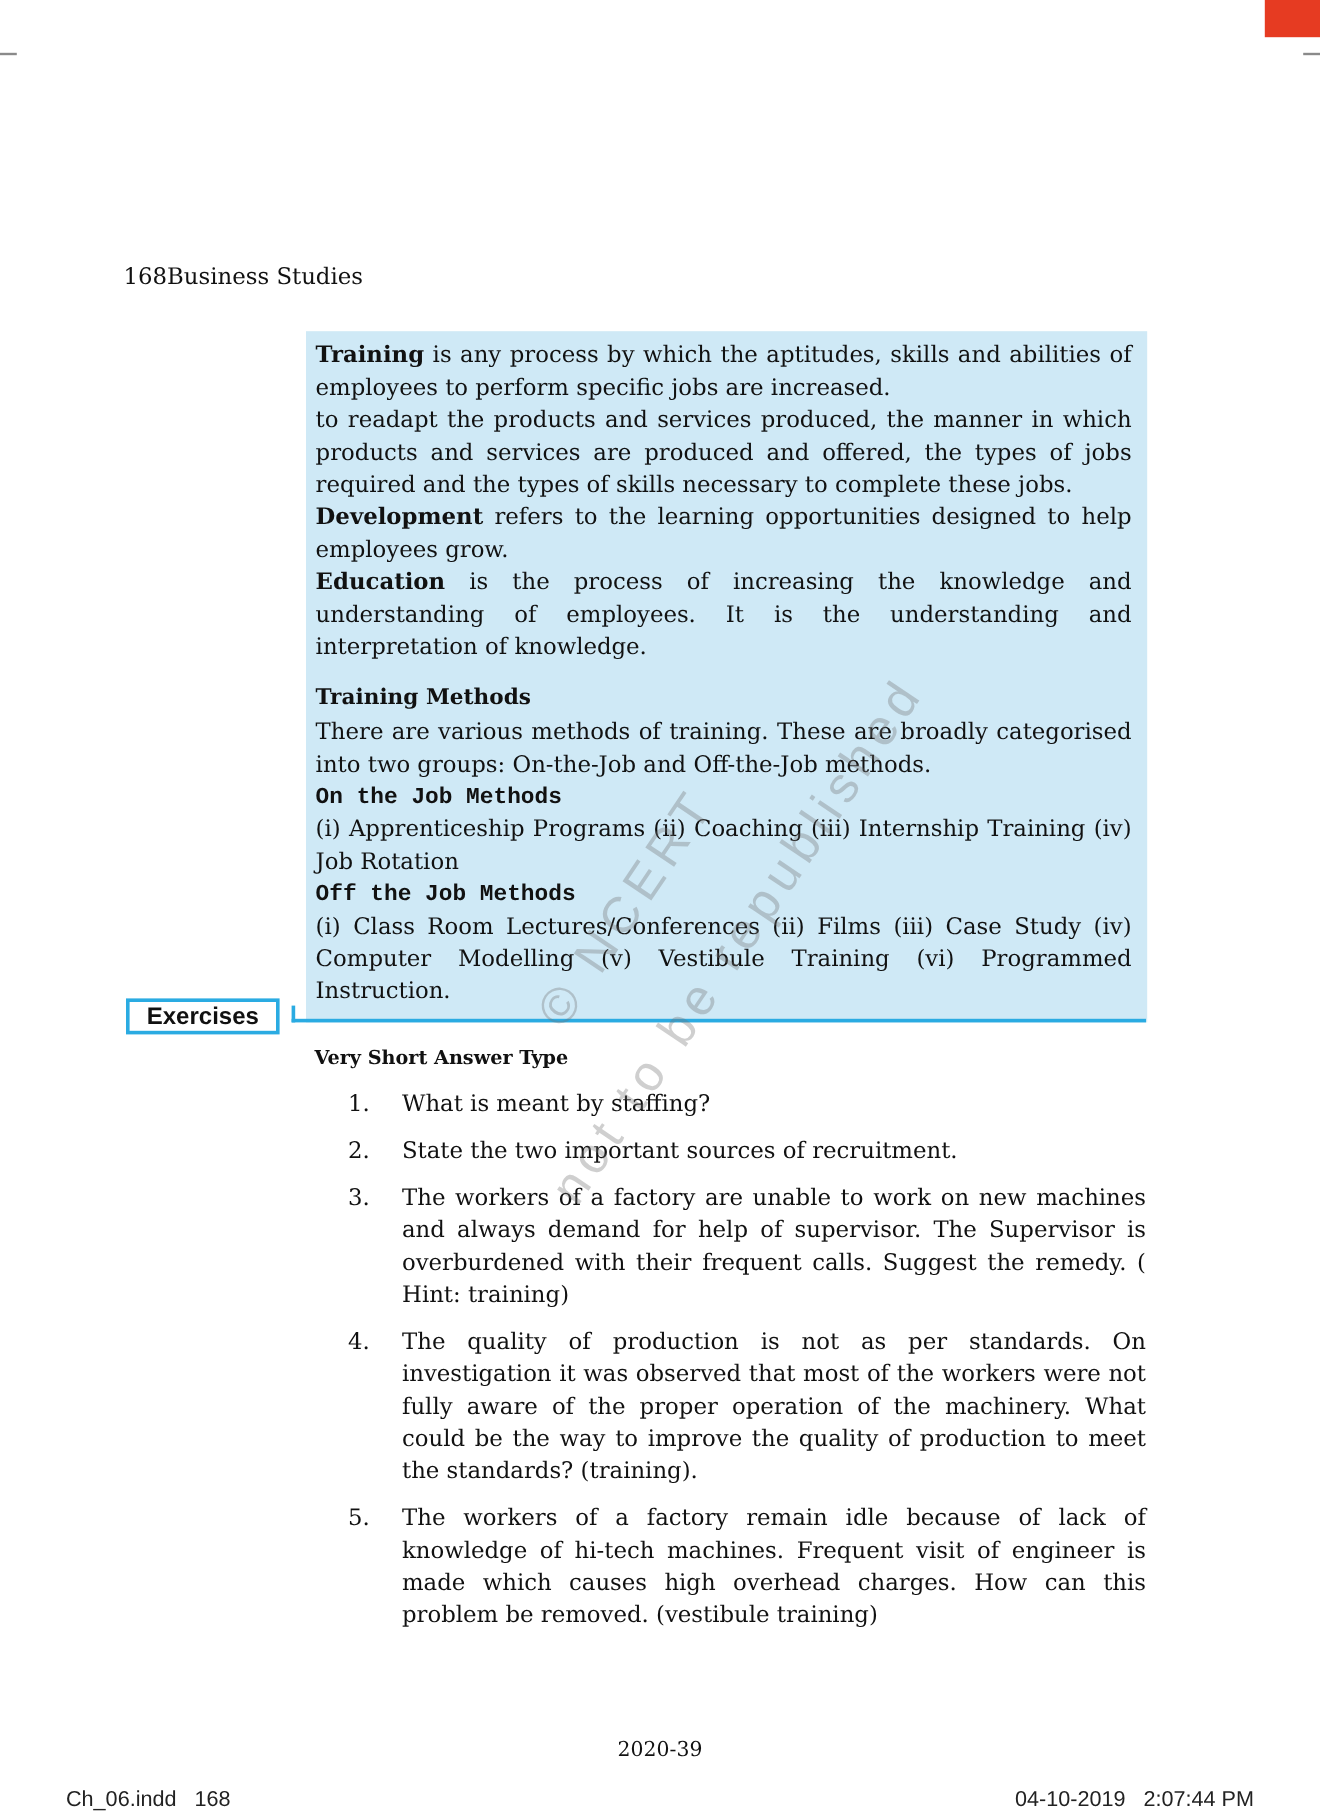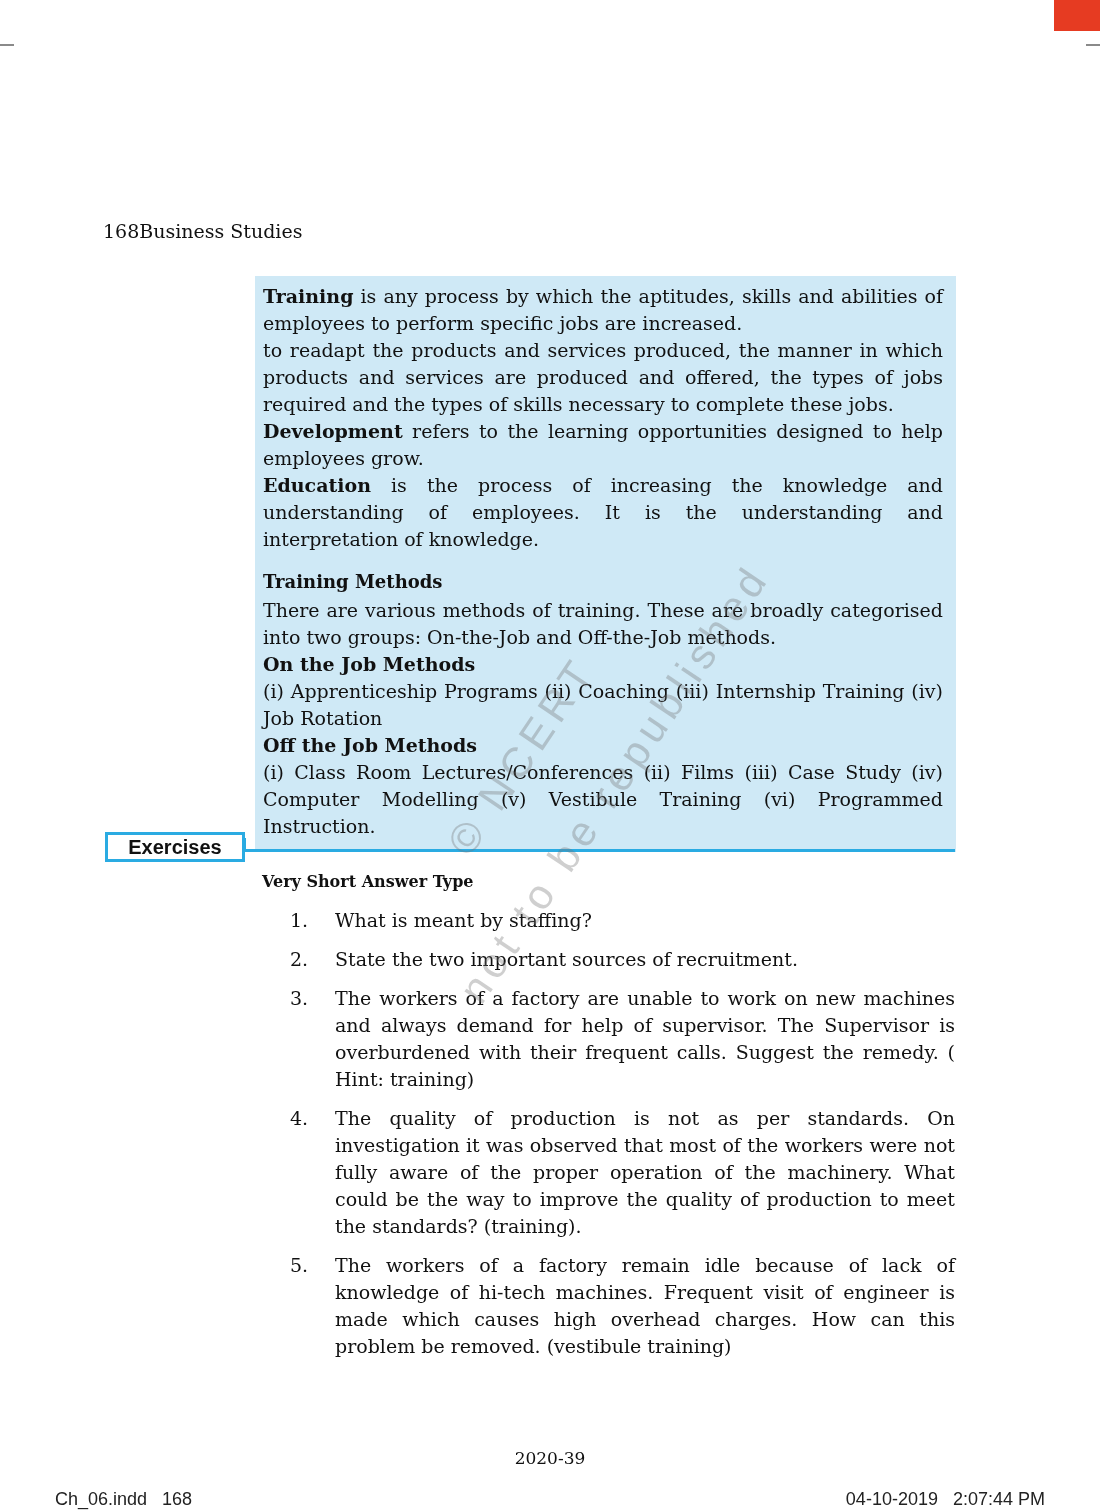--- a/index.html
+++ b/index.html
@@ -34,37 +34,37 @@
     padding:7px 13px 12px 8px;
     font-size:19px; line-height:27px;
     text-align:justify;
   }
   .blue-box p { margin:0; }
   .blue-box .lead { font-weight:bold; }
   .blue-box .tm-heading {
     font-size:18px; font-weight:bold; margin-top:15px; margin-bottom:2px;
     text-align:left;
   }
-  .blue-box .bold-line { font-weight:bold; text-align:left; }
+  .blue-box .bold-line { font-weight:bold; text-align:left;font-family:Liberation Mono, monospace; }
 
   .watermark {
     position:absolute; left:330px; top:690px; width:460px;
     transform:rotate(-56deg);
     text-align:center;
     font-family:"Liberation Sans", sans-serif;
     color:rgba(115,115,115,0.34);
     font-size:42px; letter-spacing:6px; line-height:92px;
     white-space:nowrap;
     pointer-events:none;
     z-index:5;
   }
 
   .exercises-box {
     position:absolute; left:105px; top:832px;
-    width:140px; height:30px;
+    width:128px; height:30px;
     border:3px solid #2aabe2;
     background:#ffffff;
     display:flex; align-items:center; justify-content:center;
     font-family:"Liberation Sans", sans-serif;
     font-weight:bold; font-size:20px;
     z-index:2;
   }
   .exercises-rule {
     position:absolute; left:243px; top:849px;
     width:712px; height:3px; background:#2aabe2;

